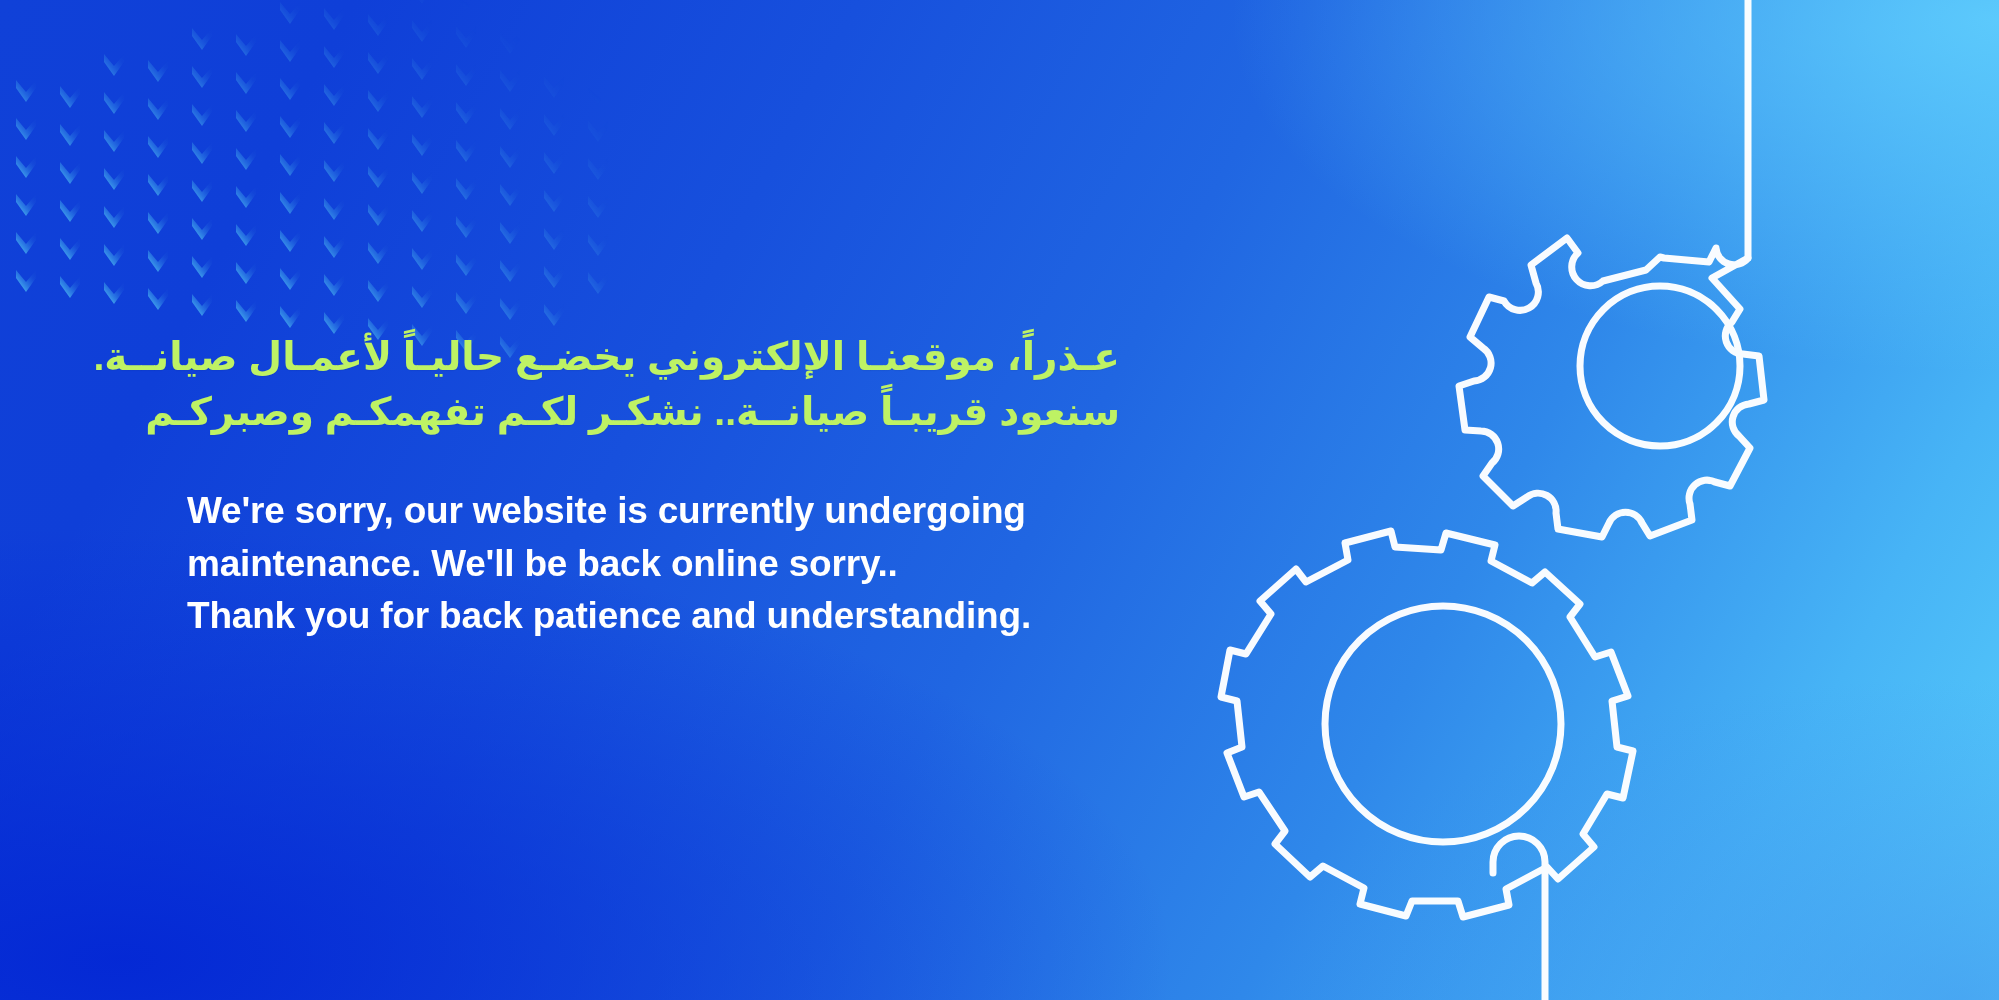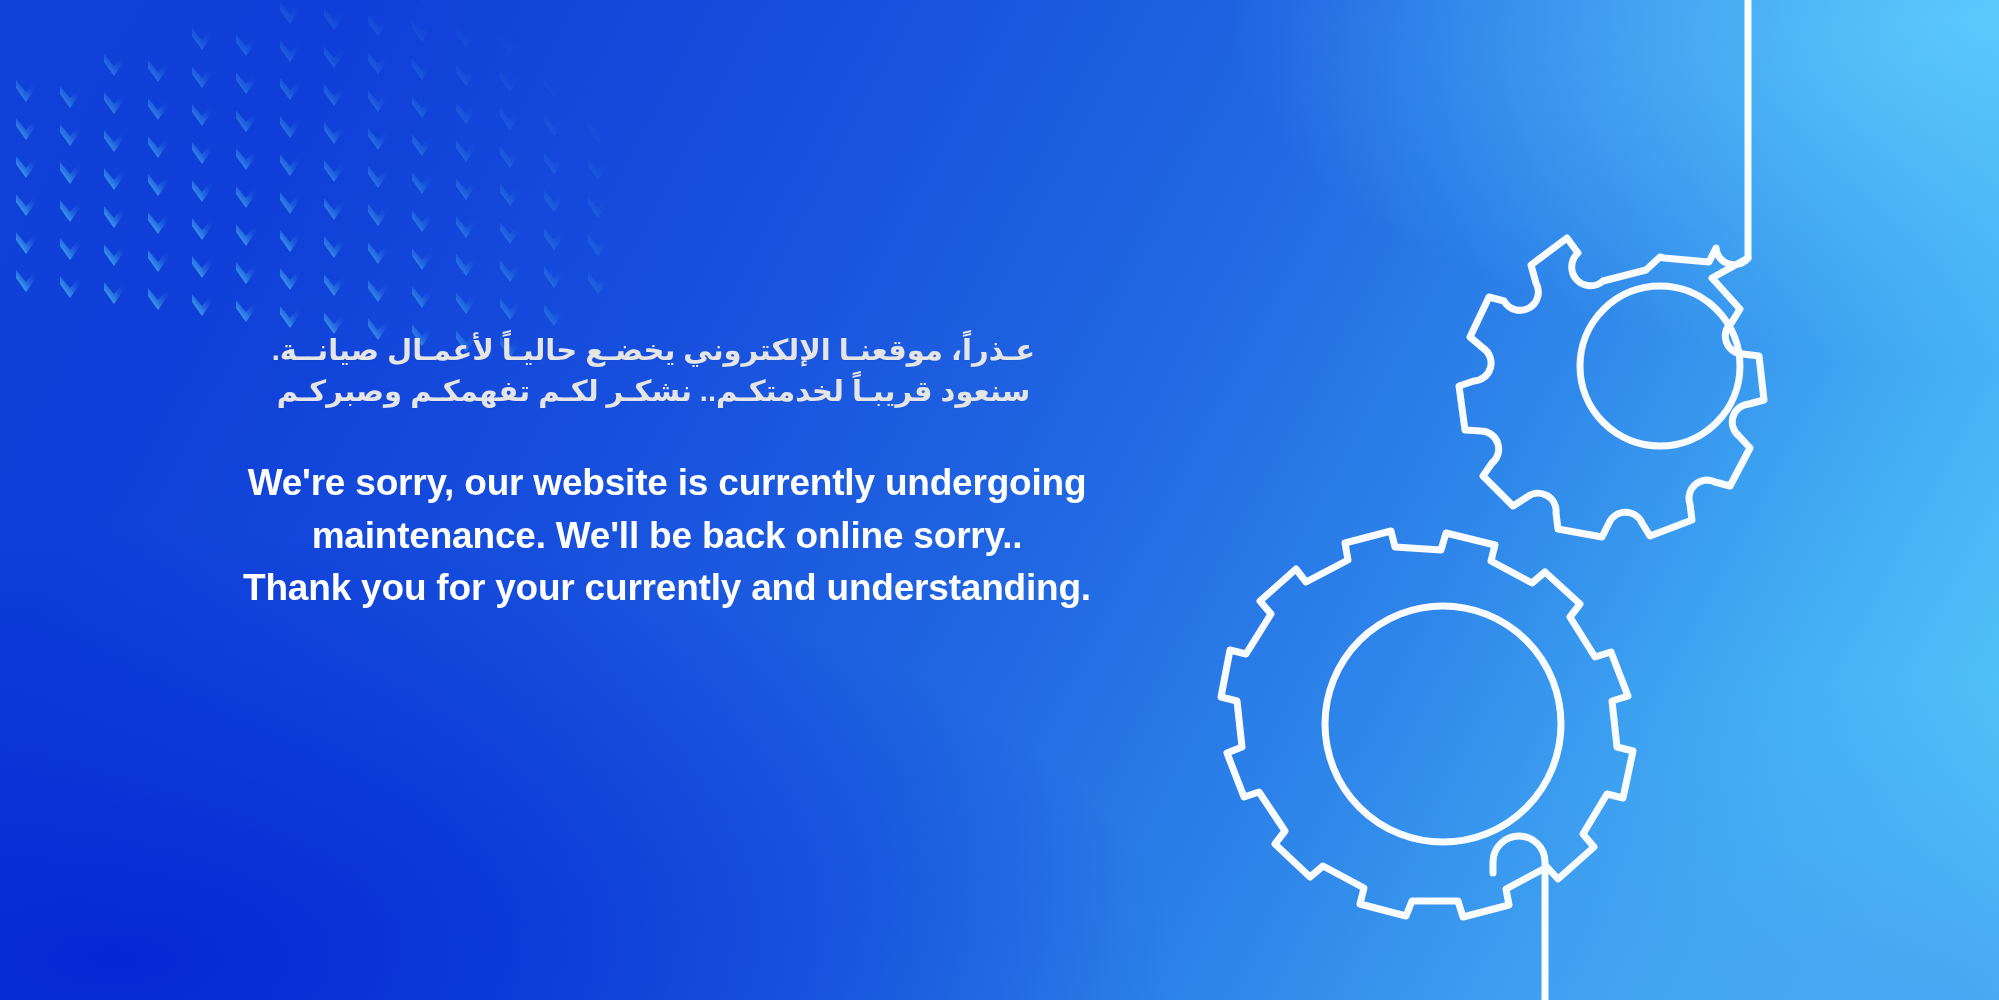--- a/index.html
+++ b/index.html
@@ -55,39 +55,39 @@
   }
   
   .content {
     position: absolute;
     left: 187px;
     top: 330px;
     width: 960px;
   }
   .arabic-block {
     direction: rtl;
-    text-align: center;
+    text-align: left;
     width: 933px;
-    color: #e5e5e5;
-    font-size: 29px;
+    color: #bef264;
+    font-size: 39px;
     line-height: 1.40;
     font-weight: 600;
     letter-spacing: 0px;
     text-shadow: 0 1px 1px rgba(0,0,0,0.05);
   }
   .arabic-line { display: block; white-space: nowrap; }
   .english-block {
     margin-top: 46px;
     color: #ffffff;
     font-size: 37px;
     line-height: 1.42;
     font-weight: 700;
     letter-spacing: -0.2px;
   }
-  .english-line { display: block; white-space: nowrap; text-align: center; }
+  .english-line { display: block; white-space: nowrap; }
 </style>
 </head>
 <body>
 
 <div id="page">
 
   <div class="bg-gradient"></div>
   <div class="bg-gradient-2"></div>
 
   <svg class="pattern-layer" viewBox="0 0 660 460" xmlns="http://www.w3.org/2000/svg">
@@ -310,22 +310,22 @@
         <circle cx="1443" cy="724" r="118"></circle>
       </g>
 
       <path d="M1545 1010 L1545 862 A 26 26 0 0 0 1493 862 L1493 873"></path>
     </g>
   </svg>
 
   <div class="content">
     <div class="arabic-block" lang="ar" dir="rtl">
       <span class="arabic-line">عـذراً، موقعنـا الإلكتروني يخضـع حاليـاً لأعمـال صيانــة.</span>
-      <span class="arabic-line">سنعود قريبـاً لخدمتكـم.. نشكـر لكـم تفهمكـم وصبركـم</span>
+      <span class="arabic-line">سنعود قريبـاً صيانــة.. نشكـر لكـم تفهمكـم وصبركـم</span>
     </div>
     <div class="english-block" lang="en" dir="ltr">
       <span class="english-line">We're sorry, our website is currently undergoing</span>
       <span class="english-line">maintenance. We'll be back online sorry..</span>
-      <span class="english-line">Thank you for your currently and understanding.</span>
+      <span class="english-line">Thank you for back patience and understanding.</span>
     </div>
   </div>
 
 </div>
 
 </body></html>

